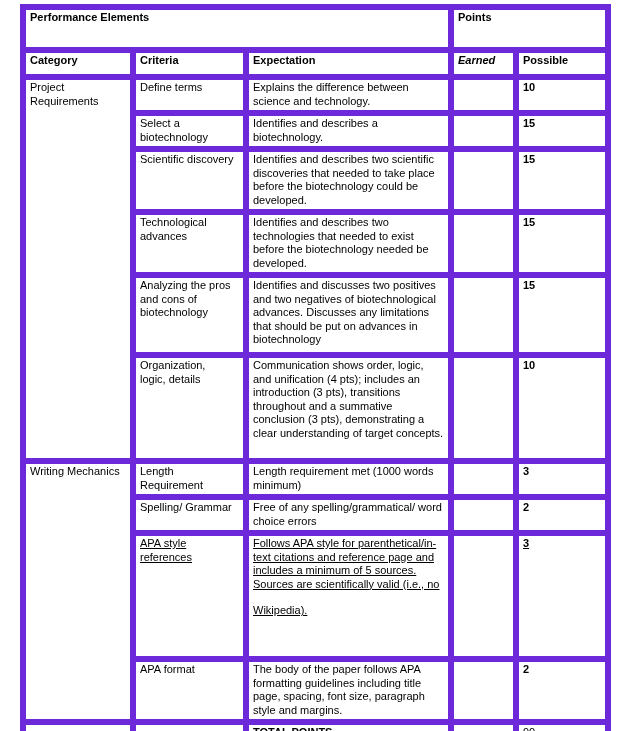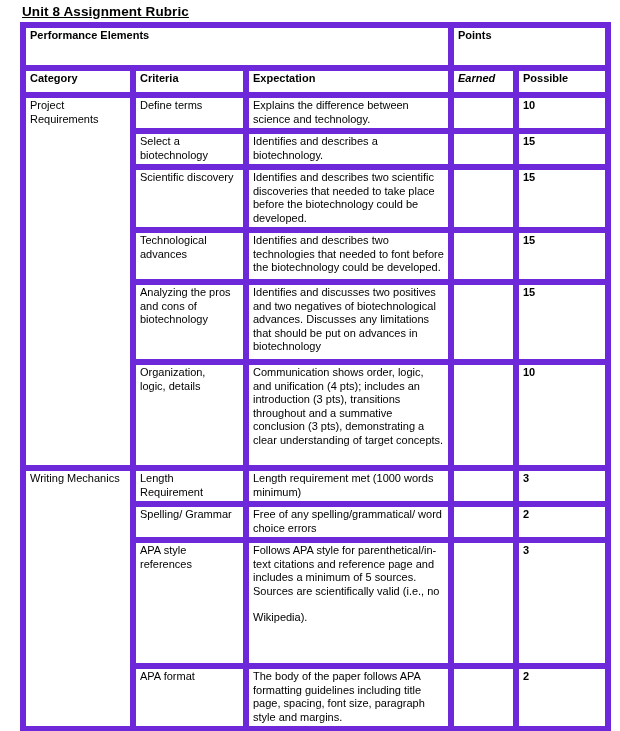--- a/index.html
+++ b/index.html
@@ -45,21 +45,20 @@
   td.criteria-cell { white-space: pre-line; }
   td.possible-cell { font-weight: bold; }
   td.possible-cell.regular { font-weight: normal; }
   td.expectation-cell .para + .para { margin-top: 13px; }
   td.total-label { font-weight: bold; }
 </style>
 </head>
 <body>
 
 <div class="page">
-  <div class="doc-title">Unit 8 Assignment Rubric</div>
 
   <table class="rubric">
     <colgroup>
       <col style="width:110px">
       <col style="width:113px">
       <col style="width:205px">
       <col style="width:65px">
       <col style="width:92px">
     </colgroup>
     <thead>
@@ -100,21 +99,21 @@
           <td class="expectation-cell">
             <div class="para">Identifies and describes two scientific discoveries that needed to take place before the biotechnology could be developed.</div>
           </td>
           <td></td>
           <td class="possible-cell">15</td>
         </tr>
         <tr style="height: 52px;">
           <td class="criteria-cell">Technological
 advances</td>
           <td class="expectation-cell">
-            <div class="para">Identifies and describes two technologies  that needed to font before the biotechnology could be developed.</div>
+            <div class="para">Identifies and describes two technologies  that needed to exist before the biotechnology needed be developed.</div>
           </td>
           <td></td>
           <td class="possible-cell">15</td>
         </tr>
         <tr style="height: 80px;">
           <td class="criteria-cell">Analyzing the pros
 and cons of
 biotechnology</td>
           <td class="expectation-cell">
             <div class="para">Identifies and discusses two positives and two negatives of biotechnological advances. Discusses any limitations that should be put on advances in biotechnology</div>
@@ -142,21 +141,21 @@
           <td class="possible-cell">3</td>
         </tr>
         <tr style="height: 24px;">
           <td class="criteria-cell">Spelling/ Grammar</td>
           <td class="expectation-cell">
             <div class="para">Free of any spelling/grammatical/ word choice errors</div>
           </td>
           <td></td>
           <td class="possible-cell">2</td>
         </tr>
-        <tr style="height: 126px;">
+        <tr style="height: 126px; text-decoration: underline;">
           <td class="criteria-cell">APA style
 references</td>
           <td class="expectation-cell">
             <div class="para">Follows APA style for parenthetical/in-text citations and reference page and includes a minimum of 5 sources.  Sources are scientifically valid (i.e., no</div>
             <div class="para">Wikipedia).</div>
           </td>
           <td></td>
           <td class="possible-cell">3</td>
         </tr>
         <tr style="height: 51px;">

